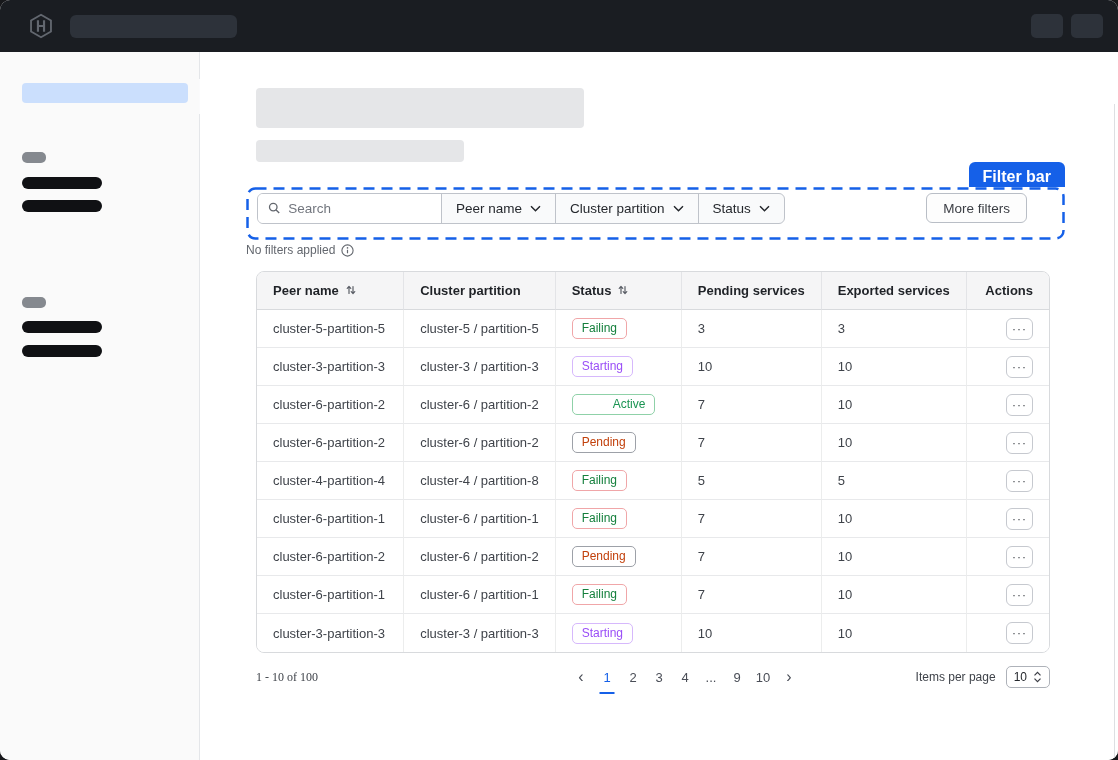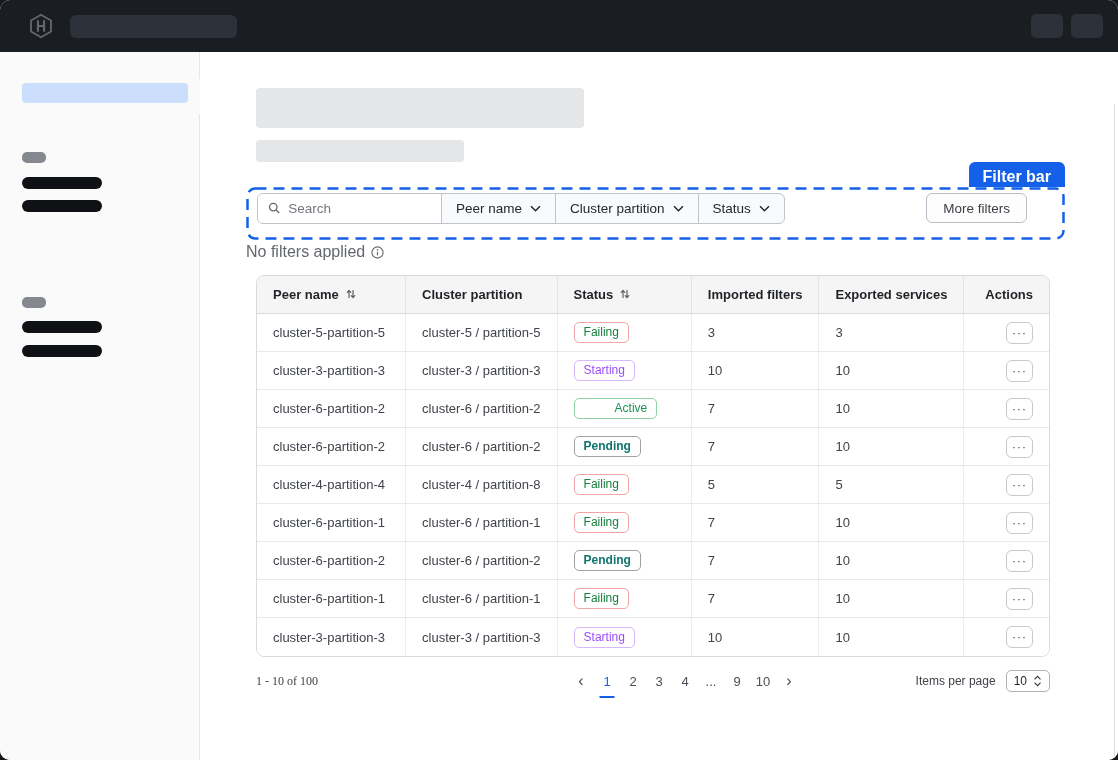--- a/index.html
+++ b/index.html
@@ -32,36 +32,36 @@
   .filter-flag { background:#1560e8; color:#fff; font-size:16px; font-weight:bold; padding:4px 14px 0 14px; border-radius:6px 6px 0 0; line-height:21px; }
   .filter-box { position:relative; width:819px; height:53px; }
   .filter-box svg.dash { position:absolute; inset:0; }
   .filter-controls { position:absolute; left:11px; top:11px; right:38px; height:20px; display:flex; align-items:center; }
   .seg-group { display:flex; height:31px; border:1px solid #bfc3ca; border-radius:6px; overflow:hidden; background:#f9fafb; }
   .seg-search { display:flex; align-items:center; width:183px; background:#fff; padding:0 10px; gap:8px; }
   .seg-search input { border:none; outline:none; width:100%; font-size:13.5px; color:#3f434a; background:transparent; font-family:"Liberation Sans", sans-serif; }
   .seg-search input::placeholder { color:#72767e; }
   .seg-dd { display:flex; align-items:center; justify-content:center; gap:8px; padding:0 14px; border-left:1px solid #bfc3ca; font-size:13.5px; color:#25282d; cursor:pointer; }
   .more-filters { margin-left:auto; height:30px; padding:0 16px; background:#fdfdfd; border:1px solid #b9bec6; border-radius:6px; font-size:13.5px; color:#3b3e44; font-family:"Liberation Sans", sans-serif; cursor:pointer; }
-  .nofilters { display:flex; align-items:center; gap:6px; margin-top:3px; font-size:16px; color:#63676e; }
+  .nofilters { display:flex; align-items:center; gap:6px; margin-top:3px; font-size:12px; color:#63676e; }
 
   
   .table-wrap { width:794px; margin-top:14px; border:1px solid #d8dadd; border-radius:8px; overflow:hidden; }
   table { width:100%; border-collapse:separate; border-spacing:0; }
   th { background:#f5f5f6; height:38px; font-size:13px; font-weight:bold; color:#1f2227; text-align:left; padding:0 16px; border-bottom:1px solid #d8dadd; border-right:1px solid #e3e4e7; white-space:nowrap; }
   th .sort { vertical-align:-1px; margin-left:6px; }
   td { height:38px; font-size:13px; color:#3f434a; padding:0 16px; border-bottom:1px solid #e8e9eb; border-right:1px solid #eceded; background:#fff; white-space:nowrap; }
   th:last-child, td:last-child { border-right:none; text-align:right; }
   tr:last-child td { border-bottom:none; }
   .w0{width:152px}.w1{width:149px}.w2{width:147px}.w3{width:127px}.w4{width:131px}.w5{width:88px}
   .badge { display:inline-block; border:1px solid; border-radius:5px; padding:2px 9px 3px 9px; font-size:12px; background:#fff; }
   .badge.failing  { color:#15803d; border-color:#f0a6a8; }
   .badge.starting { color:#9a4ef7; border-color:#d6b8fc; }
   .badge.active   { color:#1a9452; border-color:#8fd1a8;padding-left:40px; }
-  .badge.pending  { color:#0f766e; border-color:#9da1a8;font-weight:bold; }
+  .badge.pending  { color:#c2410c; border-color:#9da1a8; }
   .row-actions { width:27px; height:22px; border:1px solid #c6c9cf; border-radius:6px; background:#fff; color:#3f434a; font-size:12px; letter-spacing:1px; line-height:18px; cursor:pointer; }
 
   
   .pagination { width:794px; margin-top:13px; display:flex; align-items:center; }
   .range { font-size:12px; color:#3f434a;font-family:Liberation Serif, serif; }
   .pager { position:absolute; left:50%; transform:translateX(calc(-50% + 26px)); display:flex; align-items:center; gap:3px; }
   .page-btn { position:relative; min-width:23px; height:24px; border:none; background:transparent; font-size:13px; color:#4a4e57; cursor:pointer; font-family:"Liberation Sans", sans-serif; }
   .page-btn.active { color:#1560e8; }
   .page-btn.active::after { content:""; position:absolute; left:4px; right:4px; bottom:-5px; height:2px; background:#1560e8; }
   .page-ellipsis { min-width:23px; text-align:center; font-size:13px; color:#4a4e57; }
@@ -159,21 +159,21 @@
         <table>
           <thead>
             <tr>
               <th class="w0"><span>Peer name</span><svg class="sort" width="12" height="12" viewBox="0 0 12 12" fill="none" stroke="#5a5e66" stroke-width="1.2" stroke-linecap="round">
                     <path d="M4 9.5 V2.5 M4 2.5 L2.2 4.3 M4 2.5 L5.8 4.3 M8 2.5 V9.5 M8 9.5 L6.2 7.7 M8 9.5 L9.8 7.7"></path>
                   </svg></th>
               <th class="w1"><span>Cluster partition</span></th>
               <th class="w2"><span>Status</span><svg class="sort" width="12" height="12" viewBox="0 0 12 12" fill="none" stroke="#5a5e66" stroke-width="1.2" stroke-linecap="round">
                     <path d="M4 9.5 V2.5 M4 2.5 L2.2 4.3 M4 2.5 L5.8 4.3 M8 2.5 V9.5 M8 9.5 L6.2 7.7 M8 9.5 L9.8 7.7"></path>
                   </svg></th>
-              <th class="w3"><span>Imported filters</span></th>
+              <th class="w3"><span>Pending services</span></th>
               <th class="w4"><span>Exported services</span></th>
               <th class="w5"><span>Actions</span></th>
             </tr>
           </thead>
           <tbody id="rows">
               <tr>
                 <td class="w0">cluster-5-partition-5</td>
                 <td class="w1">cluster-5 / partition-5</td>
                 <td class="w2"><span class="badge failing">Failing</span></td>
                 <td class="w3">3</td>

